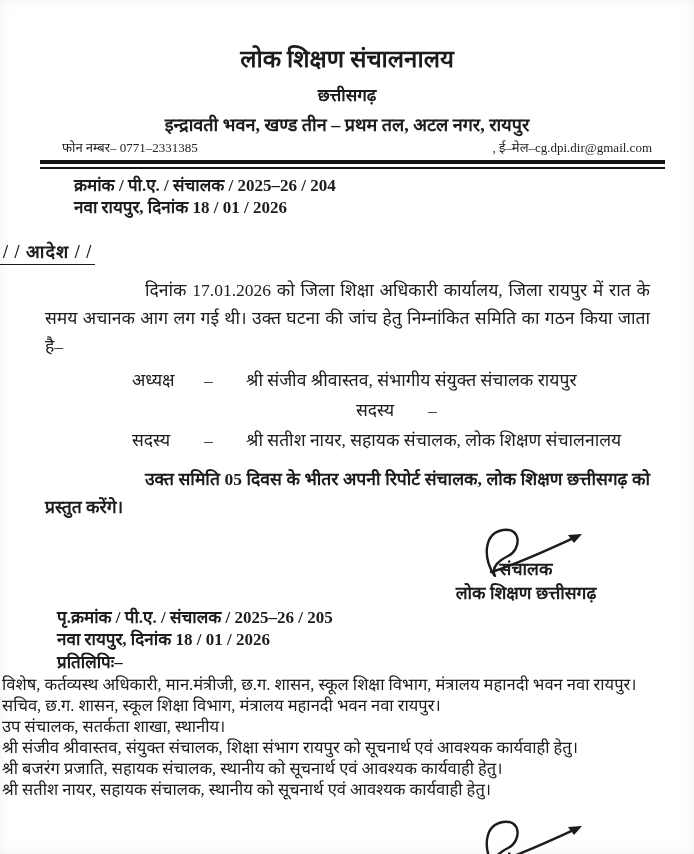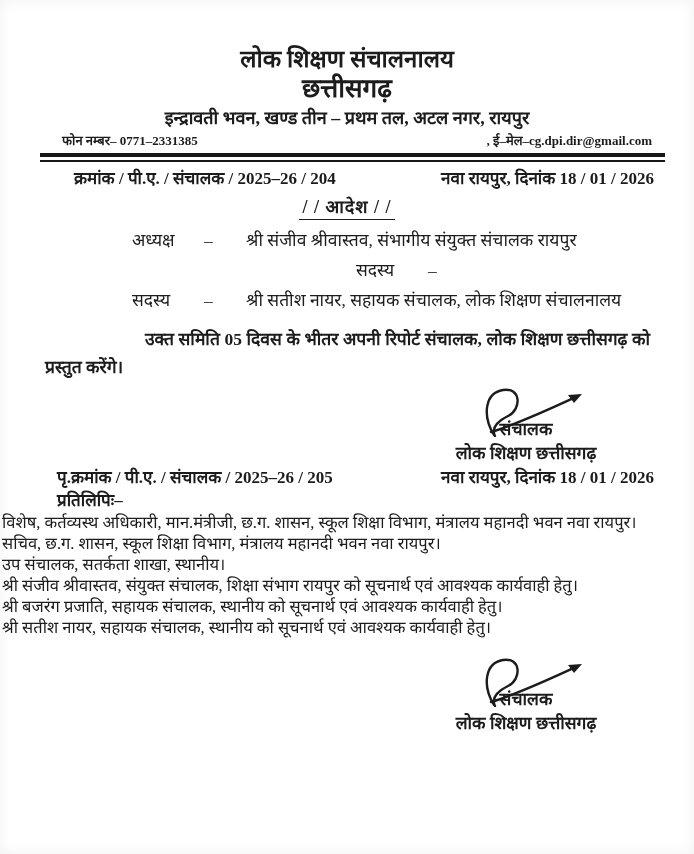--- a/index.html
+++ b/index.html
@@ -13,45 +13,45 @@
     margin: 0 auto;
     background: #ffffff;
     color: #1c1c1c;
     overflow: hidden;
     box-shadow: inset 0 0 14px rgba(0,0,0,0.06);
   }
 
   
   .letterhead { padding-top: 44px; text-align: center; }
   .lh-title   { font-size: 24px; font-weight: 700; line-height: 31px; }
-  .lh-state   { font-size: 26px; font-weight: 700; line-height: 28px; }
+  .lh-state   { font-size: 17px; font-weight: 700; line-height: 28px; margin-top: 7px; }
   .lh-address { font-size: 18px; font-weight: 700; line-height: 26px; margin-top: 2px; }
 
   .contact-row {
     display: flex; justify-content: space-between; align-items: flex-end;
     padding: 0 42px 0 62px; margin-top: 1px;
-    font-size: 13px; font-weight: 700; line-height: 17px; gap: 24px;
+    font-size: 13px; font-weight: 400; line-height: 17px; gap: 24px;
   }
 
   .double-rule {
     margin: 4px 29px 0 40px;
     height: 9px;
     border-top: 4px solid #161616;
     border-bottom: 2px solid #161616;
   }
 
   
   .ref-row {
     display: flex; justify-content: space-between;
     padding: 6px 40px 0 74px;
-    font-size: 17px; font-weight: 600; line-height: 22px;
+    font-size: 17px; font-weight: 600; line-height: 22px; flex-direction: column;
   }
   .ref-row.second { padding: 2px 40px 0 57px; }
 
-  .order-heading { text-align: center; margin-top: 4px; }
+  .order-heading { margin-top: 20px; }
   .order-heading span {
     display: inline-block;
     font-size: 18px; font-weight: 700;
     border-bottom: 1.5px solid #1c1c1c;
     padding: 0 3px 1px 3px;
     letter-spacing: 1px;
   }
 
   
   .para {
@@ -110,20 +110,21 @@
 
   <div class="ref-row">
     <span>क्रमांक / पी.ए. / संचालक / 2025–26 / 204</span>
     <span>नवा रायपुर, दिनांक 18 / 01 / 2026</span>
   </div>
 
   <div class="order-heading">
     <span>/ / आदेश / /</span>
   </div>
 
+  <p class="para indent1">दिनांक 17.01.2026 को जिला शिक्षा अधिकारी कार्यालय, जिला रायपुर में रात के समय अचानक आग लग गई थी। उक्त घटना की जांच हेतु निम्नांकित समिति का गठन किया जाता है–</p>
 
   <div class="committee">
     <div class="committee-row">
       <span class="committee-role">अध्यक्ष</span>
       <span class="committee-dash">–</span>
       <span class="committee-name">श्री संजीव श्रीवास्तव, संभागीय संयुक्त संचालक रायपुर</span>
     </div>
     <div class="committee-row">
       <span class="committee-role">सदस्य</span>
       <span class="committee-dash">–</span>

